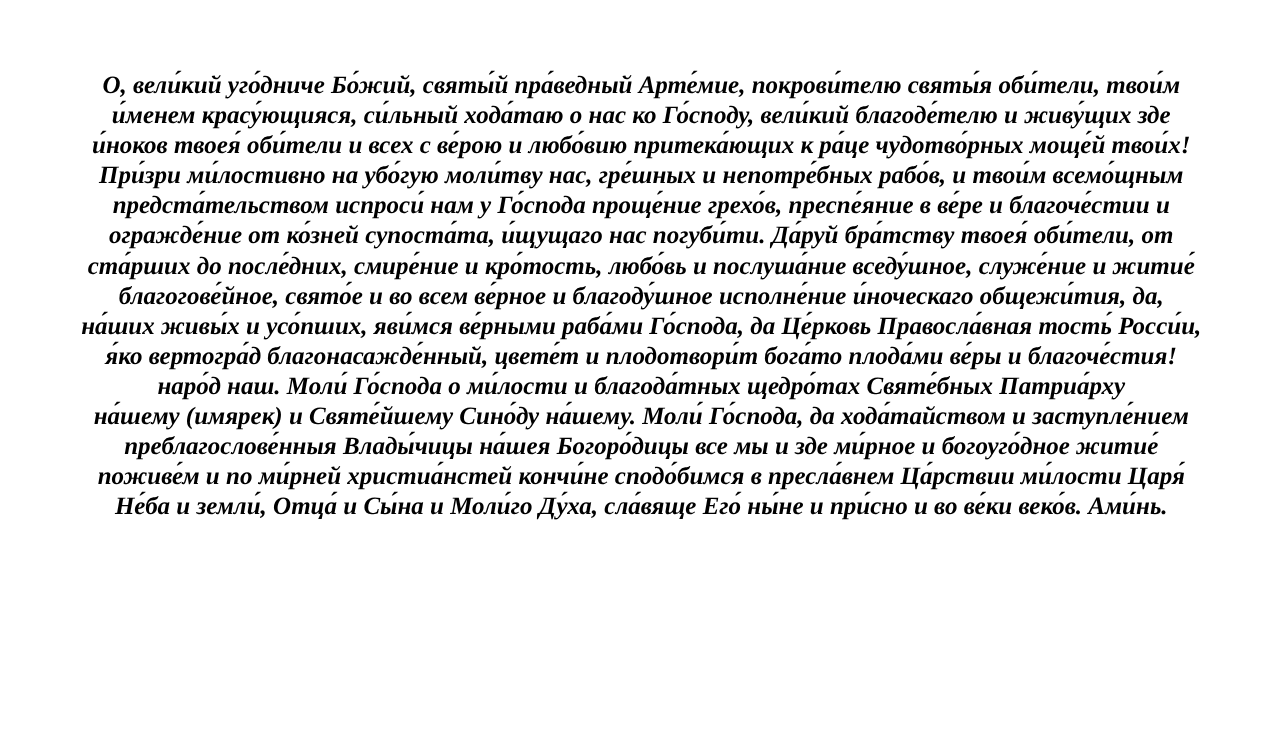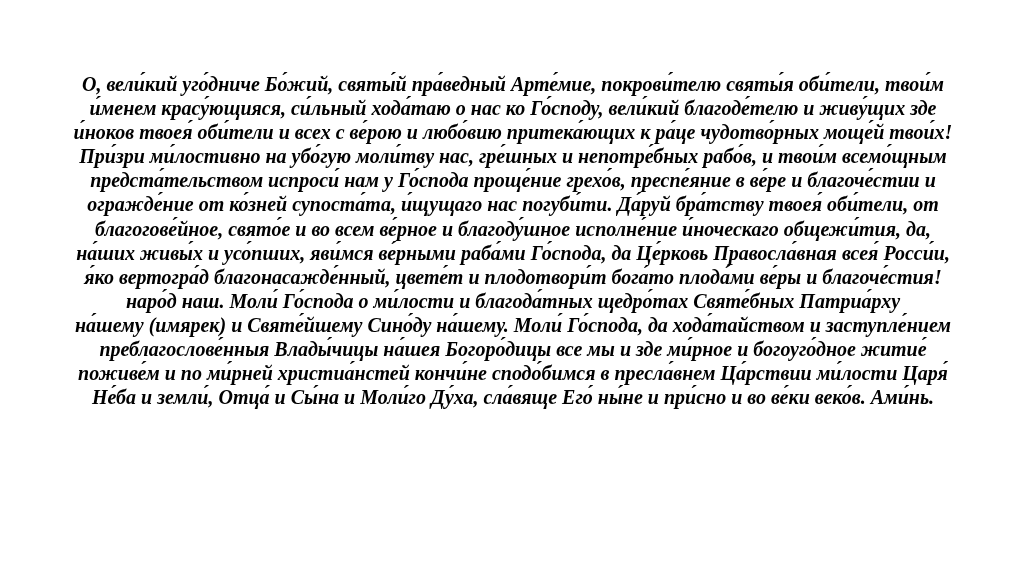--- a/index.html
+++ b/index.html
@@ -10,21 +10,21 @@
   body {
     width: 1026px;
     height: 586px;
     overflow: hidden;
   }
   .page {
     width: 1026px;
     height: 586px;
     background: #ffffff;
     box-sizing: border-box;
-    padding-top: 72px;
+    padding-top: 56px;
   }
   .prayer {
     width: 1002px;
     margin: 0 auto;
     font-family: "Liberation Serif", "DejaVu Serif", serif;
     font-style: italic;
     font-weight: bold;
     font-size: 20px;
     line-height: 24.1px;
     color: #000000;
@@ -39,22 +39,23 @@
 <body>
 
 <div class="page">
   <div class="prayer">
     <div class="prayer-line">О, вели́кий уго́дниче Бо́жий, святы́й пра́ведный Арте́мие, покрови́телю святы́я оби́тели, твои́м</div>
     <div class="prayer-line">и́менем красу́ющияся, си́льный хода́таю о нас ко Го́споду, вели́кий благоде́телю и живу́щих зде</div>
     <div class="prayer-line">и́ноков твоея́ оби́тели и всех с ве́рою и любо́вию притека́ющих к ра́це чудотво́рных моще́й твои́х!</div>
     <div class="prayer-line">При́зри ми́лостивно на убо́гую моли́тву нас, гре́шных и непотре́бных рабо́в, и твои́м всемо́щным</div>
     <div class="prayer-line">предста́тельством испроси́ нам у Го́спода проще́ние грехо́в, преспе́яние в ве́ре и благоче́стии и</div>
     <div class="prayer-line">огражде́ние от ко́зней супоста́та, и́щущаго нас погуби́ти. Да́руй бра́тству твоея́ оби́тели, от</div>
+    <div class="prayer-line">ста́рших до после́дних, смире́ние и кро́тость, любо́вь и послуша́ние вседу́шное, служе́ние и житие́</div>
     <div class="prayer-line">благогове́йное, свято́е и во всем ве́рное и благоду́шное исполне́ние и́ноческаго общежи́тия, да,</div>
-    <div class="prayer-line">на́ших живы́х и усо́пших, яви́мся ве́рными раба́ми Го́спода, да Це́рковь Правосла́вная всея́ Росси́и,</div>
+    <div class="prayer-line">на́ших живы́х и усо́пших, яви́мся ве́рными раба́ми Го́спода, да Це́рковь Правосла́вная тость́ Росси́и,</div>
     <div class="prayer-line">я́ко вертогра́д благонасажде́нный, цвете́т и плодотвори́т бога́то плода́ми ве́ры и благоче́стия!</div>
     <div class="prayer-line">наро́д наш. Моли́ Го́спода о ми́лости и благода́тных щедро́тах Святе́бных Патриа́рху</div>
     <div class="prayer-line">на́шему (имярек) и Святе́йшему Сино́ду на́шему. Моли́ Го́спода, да хода́тайством и заступле́нием</div>
     <div class="prayer-line">преблагослове́нныя Влады́чицы на́шея Богоро́дицы все мы и зде ми́рное и богоуго́дное житие́</div>
     <div class="prayer-line">поживе́м и по ми́рней христиа́нстей кончи́не сподо́бимся в пресла́внем Ца́рствии ми́лости Царя́</div>
     <div class="prayer-line">Не́ба и земли́, Отца́ и Сы́на и Моли́го Ду́ха, сла́вяще Его́ ны́не и при́сно и во ве́ки веко́в. Ами́нь.</div>
   </div>
 </div>
 
 </body></html>

